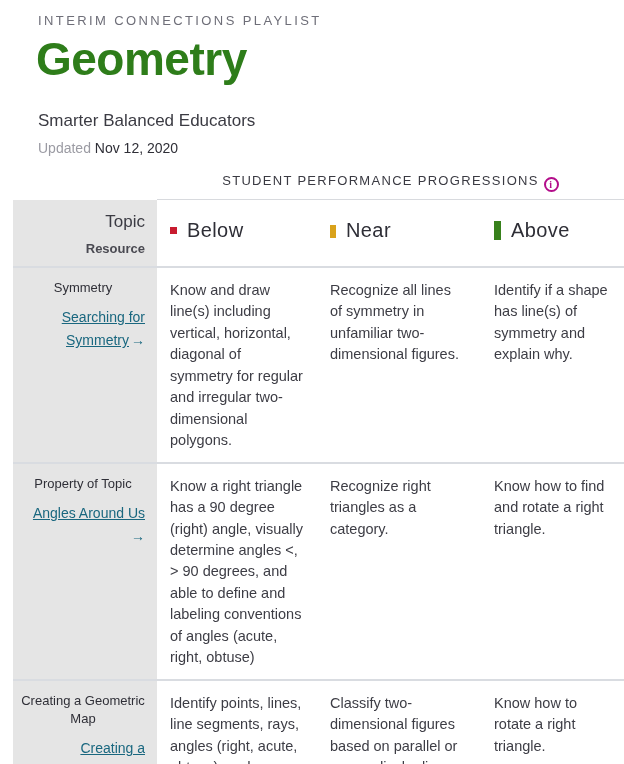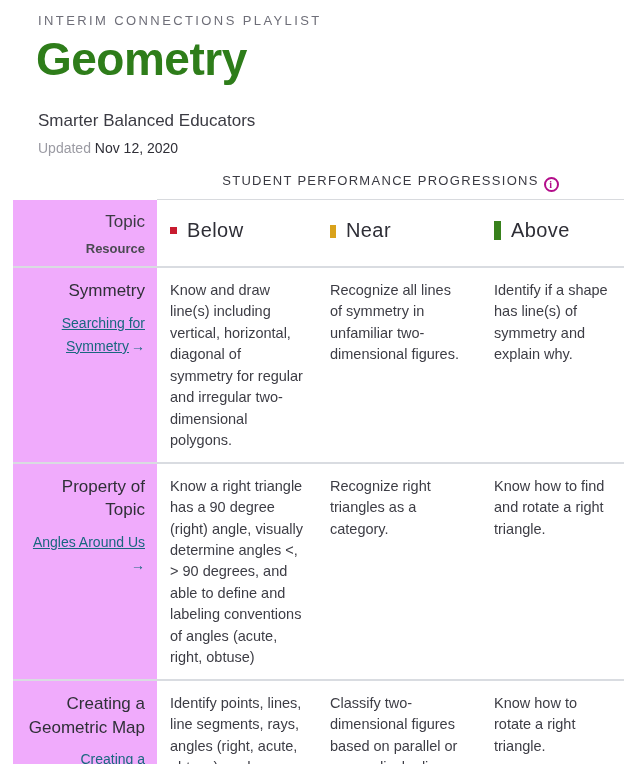--- a/index.html
+++ b/index.html
@@ -25,37 +25,37 @@
     text-align:center; vertical-align:-3px; margin-left:5px;
     font-family:"Liberation Serif","DejaVu Serif",serif; }
   .table-top-line { margin-left:157px; width:467px; border-top:1px solid #d8dade; }
 
   
   .table { margin-left:13px; width:611px; }
   .t-row { display:grid; grid-template-columns:144px 160px 164px 143px; }
   .t-row + .t-row { border-top:2px solid #d9dce1; }
   .t-row.last { border-bottom:3px solid #d0d4db; }
 
-  .cell-topic { background:#f0abfc; text-align:right; padding:11px 12px 10px 8px; }
+  .cell-topic { background:#e5e5e5; text-align:right; padding:11px 12px 10px 8px; }
   .hdr-topic-label { font-size:17px; color:#3b3b43; }
   .hdr-resource-label { font-size:13px; font-weight:700; color:#4a4a52; margin-top:9px; }
   .hdr-row { min-height:62px; }
   .hdr-row .cell-topic { padding-top:12px; }
 
   .cell-level { padding:19px 0 0 13px; font-size:20px; color:#2e2e36; letter-spacing:0.4px; }
   .marker { display:inline-block; margin-right:10px; }
   .m-below { width:7px; height:7px; vertical-align:3px; }
   .m-near  { width:6px; height:13px; vertical-align:-1px; }
   .m-above { width:7px; height:19px; vertical-align:-3px; }
 
   .row-1 { min-height:147px; }
   .row-2 { min-height:190px; }
   .row-3 { min-height:156px; }
 
-  .topic-name { font-size:17px; color:#2f2f37; line-height:1.4; }
+  .topic-name { font-size:13px; color:#2f2f37; line-height:1.4;text-align:center; }
   .resource-link { display:inline-block; margin-top:9px; font-size:14px; line-height:1.65;
     text-decoration:underline; cursor:pointer; }
   .resource-link .arrow { text-decoration:none; display:inline-block; padding-left:2px; }
 
   .cell-body { padding:12px 14px 10px 13px; font-size:14.5px; color:#3d3d45;
     line-height:1.48; }
 </style>
 </head>
 <body>
 

